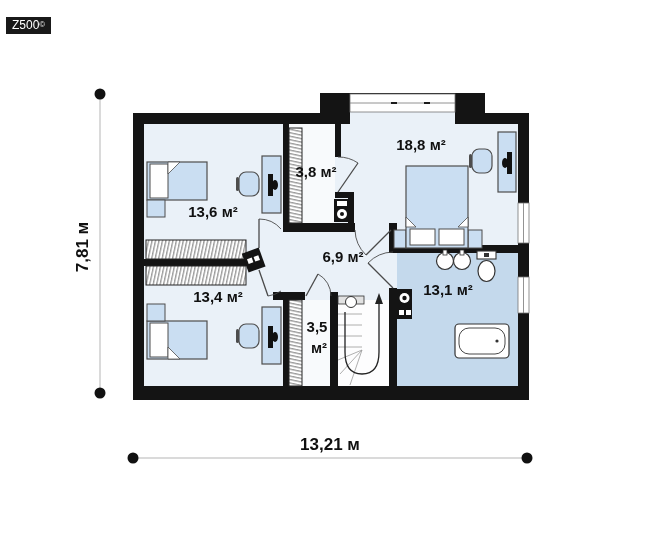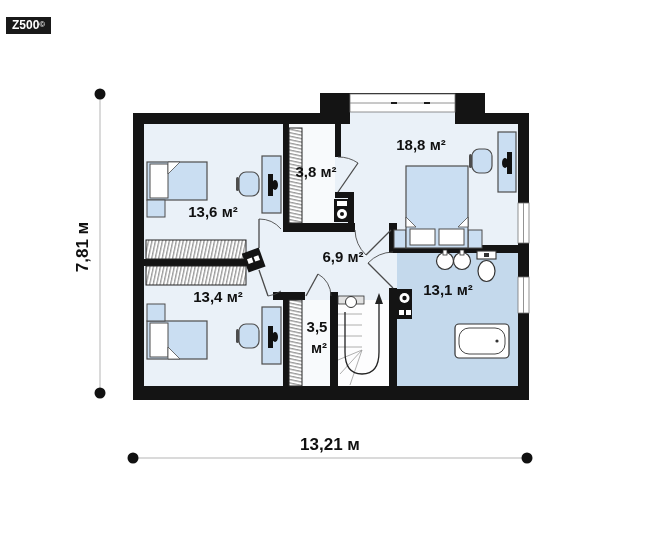--- a/index.html
+++ b/index.html
@@ -1,18 +1,18 @@
 <!DOCTYPE html>
 <html><head>
 <meta charset="utf-8">
 <style>
   html,body{margin:0;padding:0;background:#ffffff;}
   body{width:655px;height:551px;position:relative;font-family:"Liberation Sans",sans-serif;}
   .logo{position:absolute;left:6px;top:17px;background:#191919;color:#ffffff;
-        font-size:12px;font-weight:bold;padding:1px 6px 2px 6px;line-height:14px;}
+        font-size:12px;font-weight:normal;padding:1px 6px 2px 6px;line-height:14px;}
   .logo sup{font-size:8px;vertical-align:top;}
   svg{position:absolute;left:0;top:0;}
   svg text{font-family:"Liberation Sans",sans-serif;font-weight:bold;fill:#101010;}
   .room-label{font-size:15px;}
   .room-label-small{font-size:15px;}
   .dim-label{font-size:17px;}
 </style>
 </head>
 <body>
 

